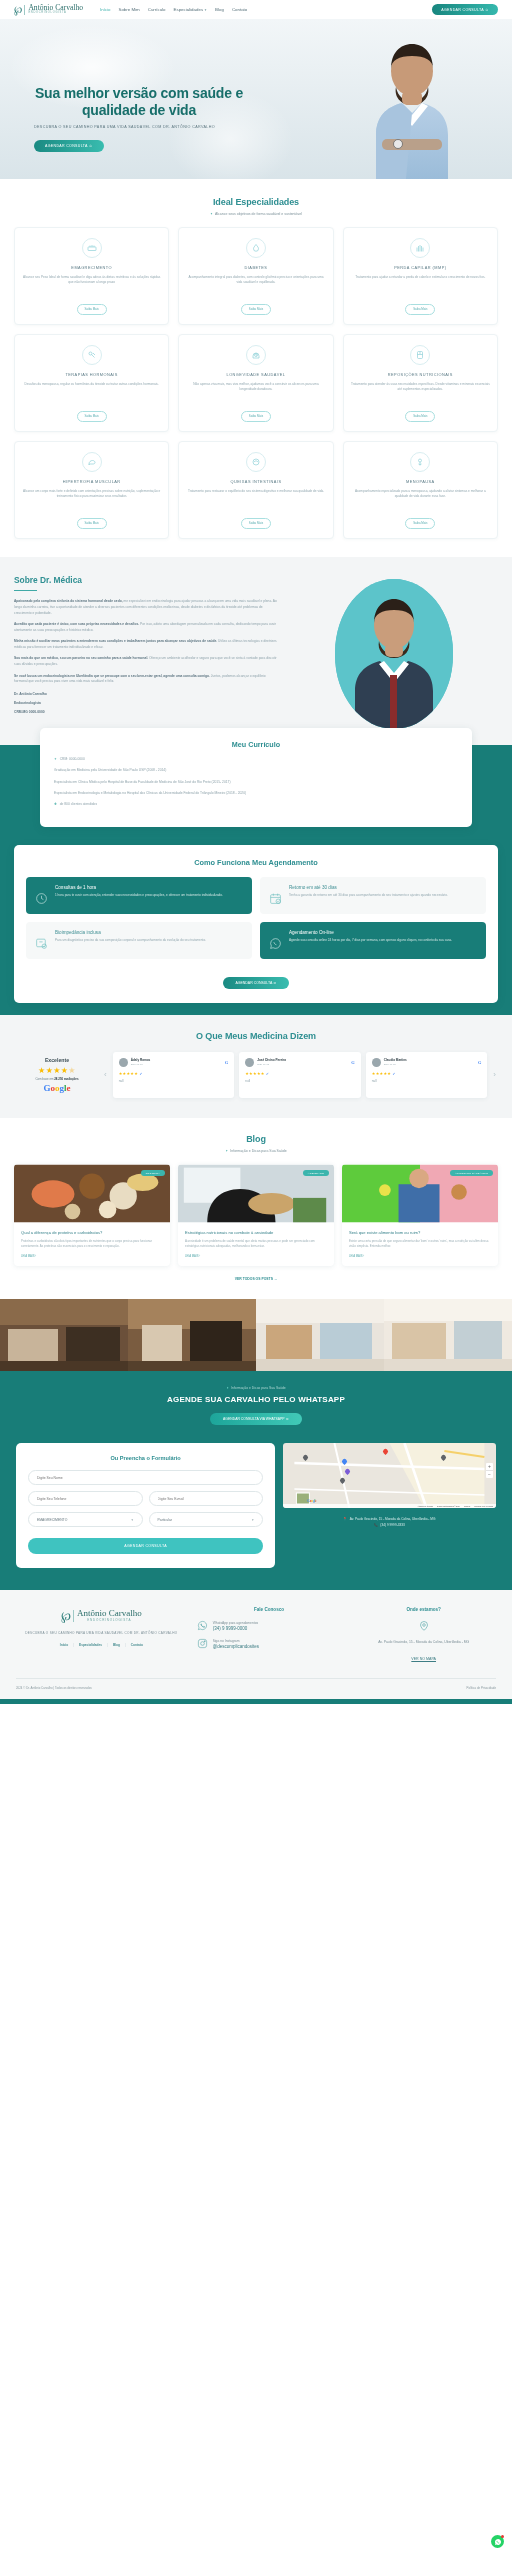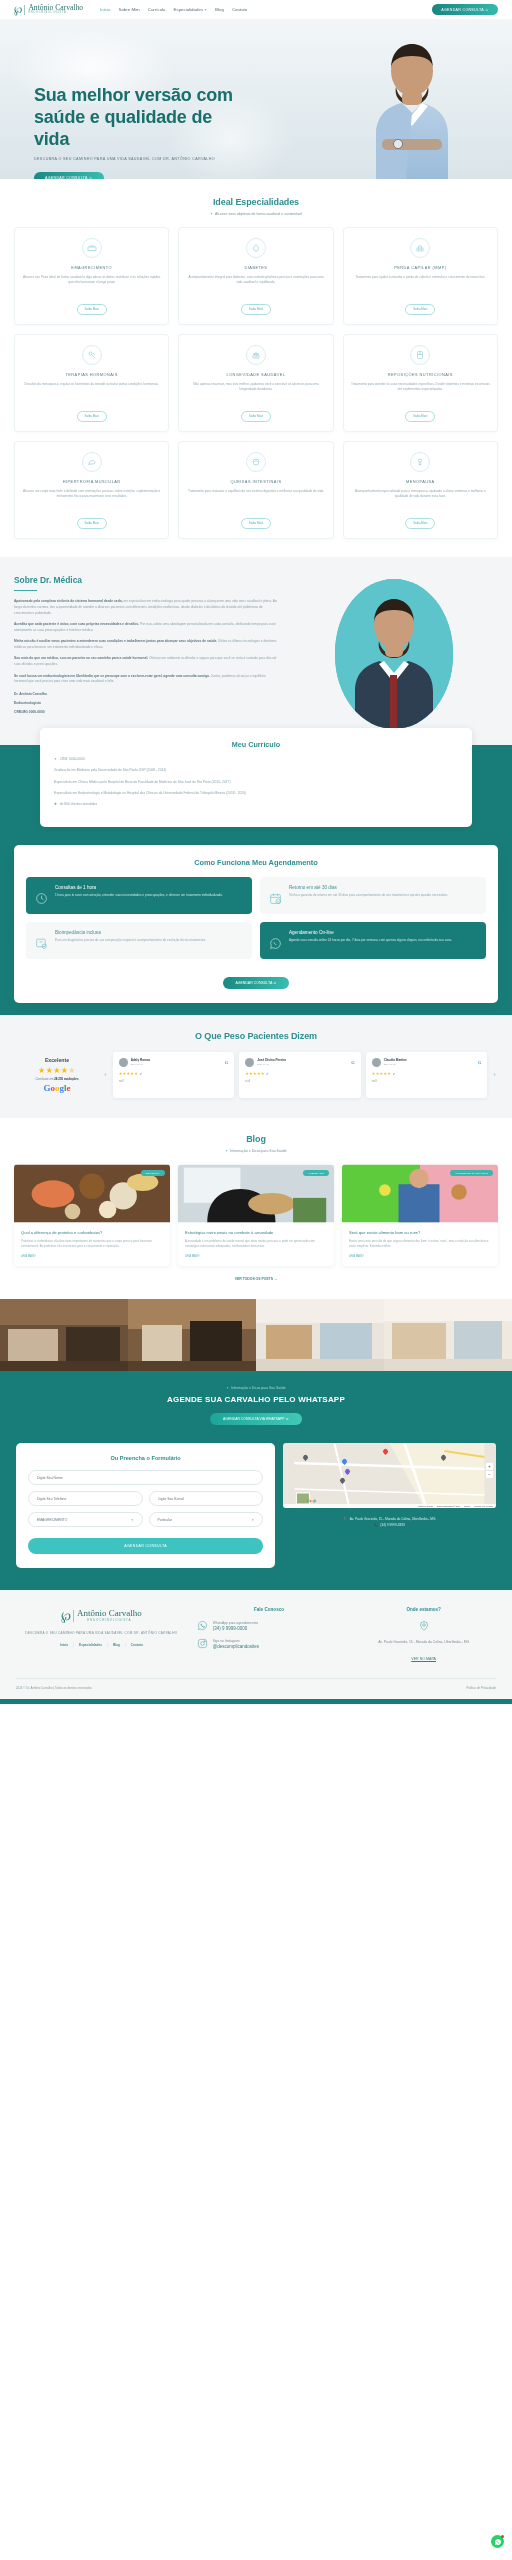--- a/index.html
+++ b/index.html
@@ -44,22 +44,22 @@
     background:
       radial-gradient(ellipse 120px 60px at 18% 30%, rgba(255,255,255,.85), transparent 70%),
       radial-gradient(ellipse 90px 70px at 45% 75%, rgba(255,255,255,.6), transparent 70%),
       linear-gradient(180deg,#f2f6f8,#d9e4e9);
   }
   .hero-photo{
     position:absolute; right:34px; bottom:0; width:132px; height:152px;
   }
   .hero-copy{position:absolute; left:34px; top:66px; z-index:3;}
   .hero-h1{
-    font-size:18px; line-height:1.22; color:#186f6b; font-weight:700;
-    letter-spacing:-.2px; max-width:210px;
+    font-size:14px; line-height:1.22; color:#186f6b; font-weight:700;
+    letter-spacing:-.2px; max-width:210px;text-align:center;
   }
   .hero-sub{
     margin-top:6px; font-size:3.7px; letter-spacing:.35px; color:#5d7780;
     line-height:1.55; text-transform:uppercase;
   }
   .hero-btn{
     margin-top:9px; display:inline-block;
     background:linear-gradient(90deg,#1a8a82,#39bcaf); color:#fff;
     font-size:3.6px; letter-spacing:.3px; border-radius:20px; padding:4.2px 11px;
     border:none; cursor:pointer;
@@ -519,21 +519,21 @@
           </div>
         </div>
       </div>
     <div class="att-btn-row">
       <button class="att-btn">AGENDAR CONSULTA ☺</button>
     </div>
   </div>
 </div>
 
 <section class="test-sec">
-  <h2 class="sec-title">O Que Peso Pacientes Dizem</h2>
+  <h2 class="sec-title">O Que Meus Medicina Dizem</h2>
   <div class="test-row">
     <div class="test-google">
       <div class="test-exc">Excelente</div>
       <div class="test-stars"><span>★★★★</span><span style="color:#f3d79b">★</span></div>
       <div class="test-base"><span>Com base em </span><b>28.250 avaliações</b></div>
       <div class="g-logo"><i style="color:#4285f4">G</i><i style="color:#ea4335">o</i><i style="color:#fbbc04">o</i><i style="color:#4285f4">g</i><i style="color:#34a853">l</i><i style="color:#ea4335">e</i></div>
     </div>
     <span class="arrow">‹</span>
     <div class="test-cards" id="testcards">
         <div class="test-card">

